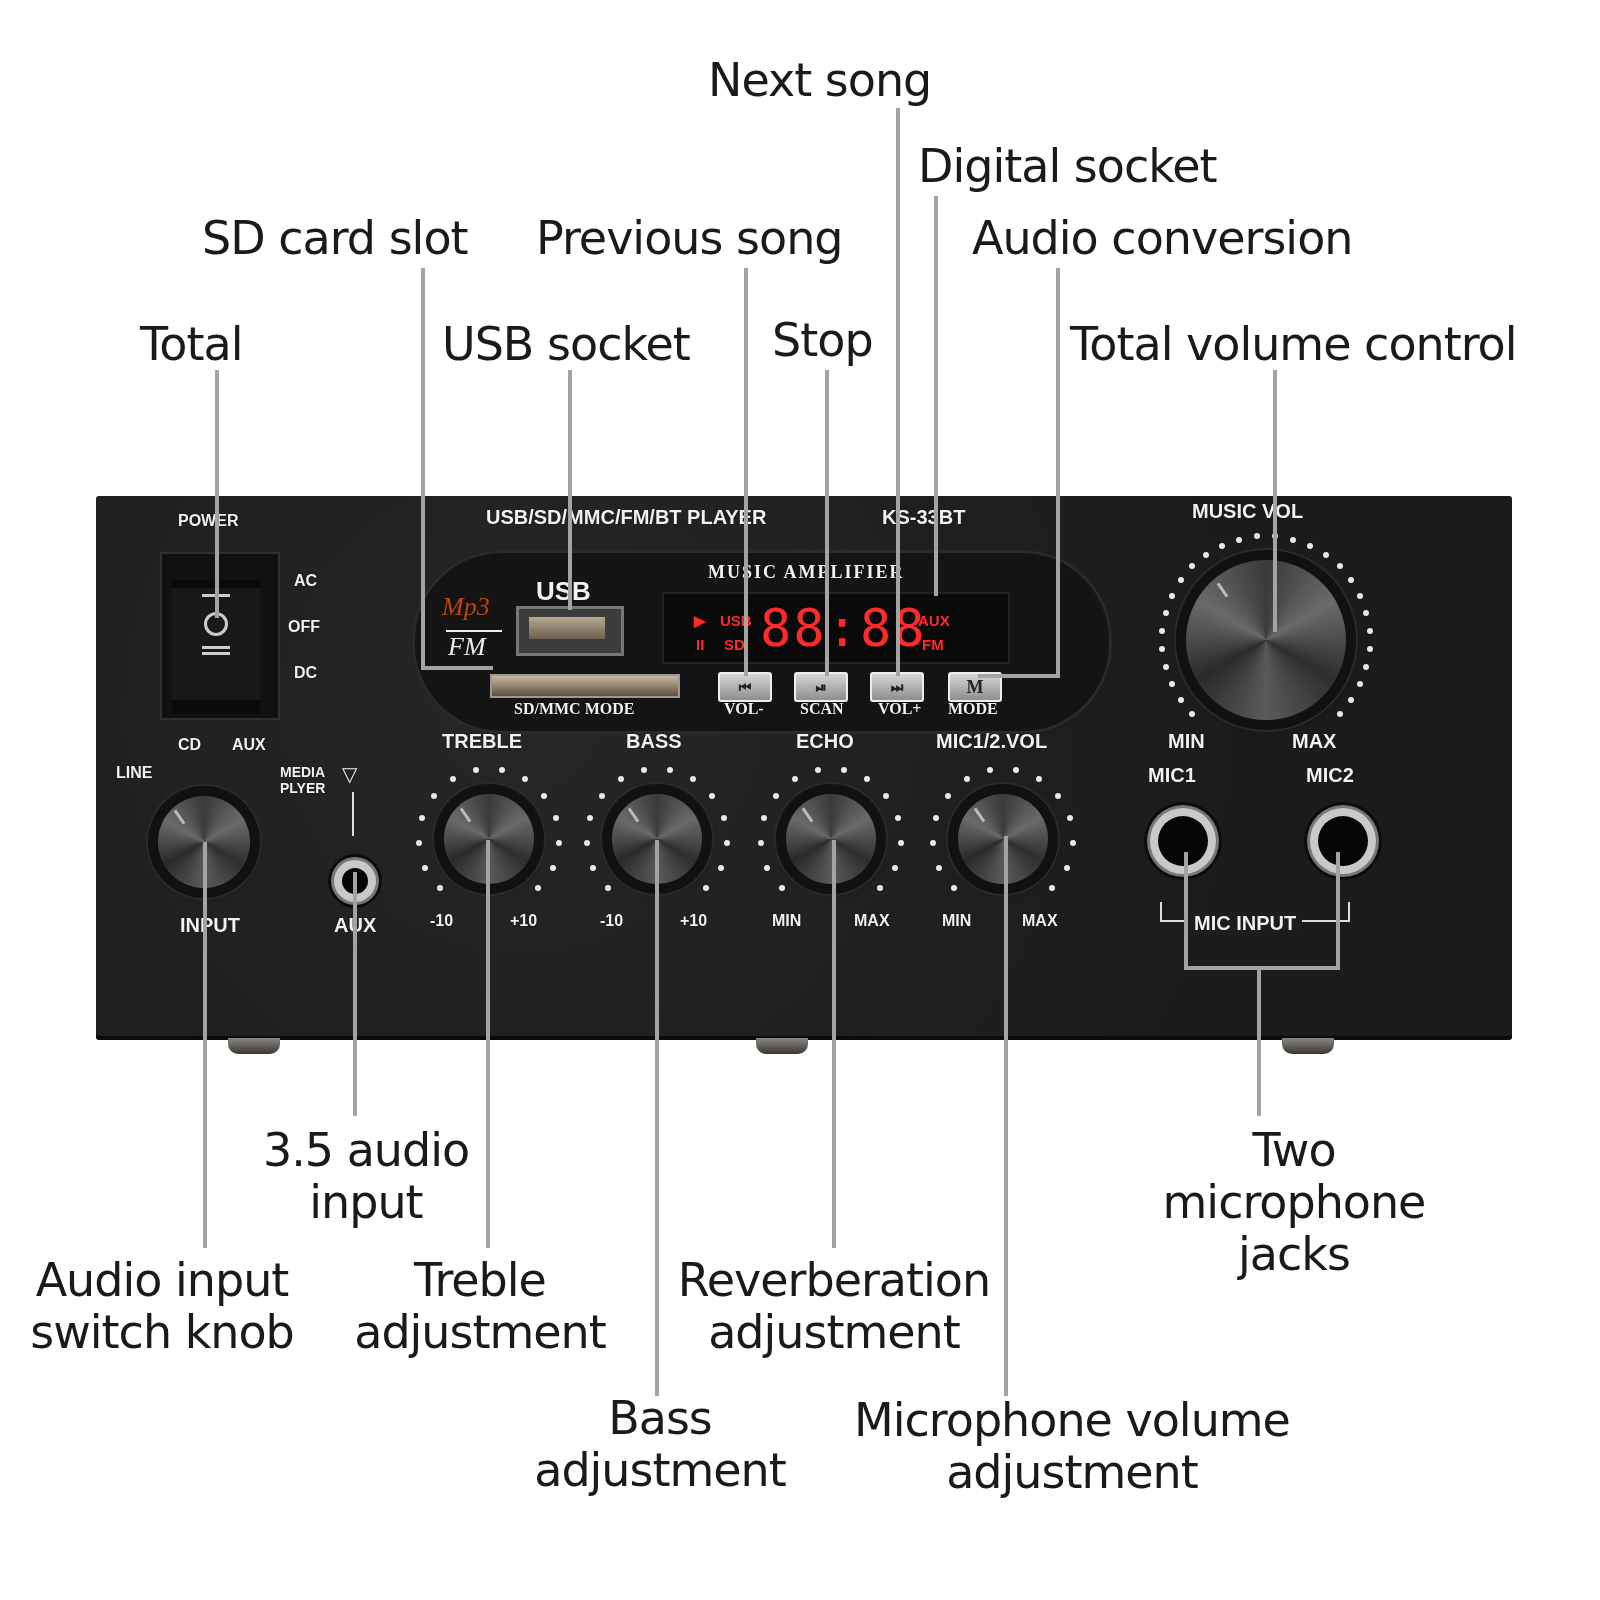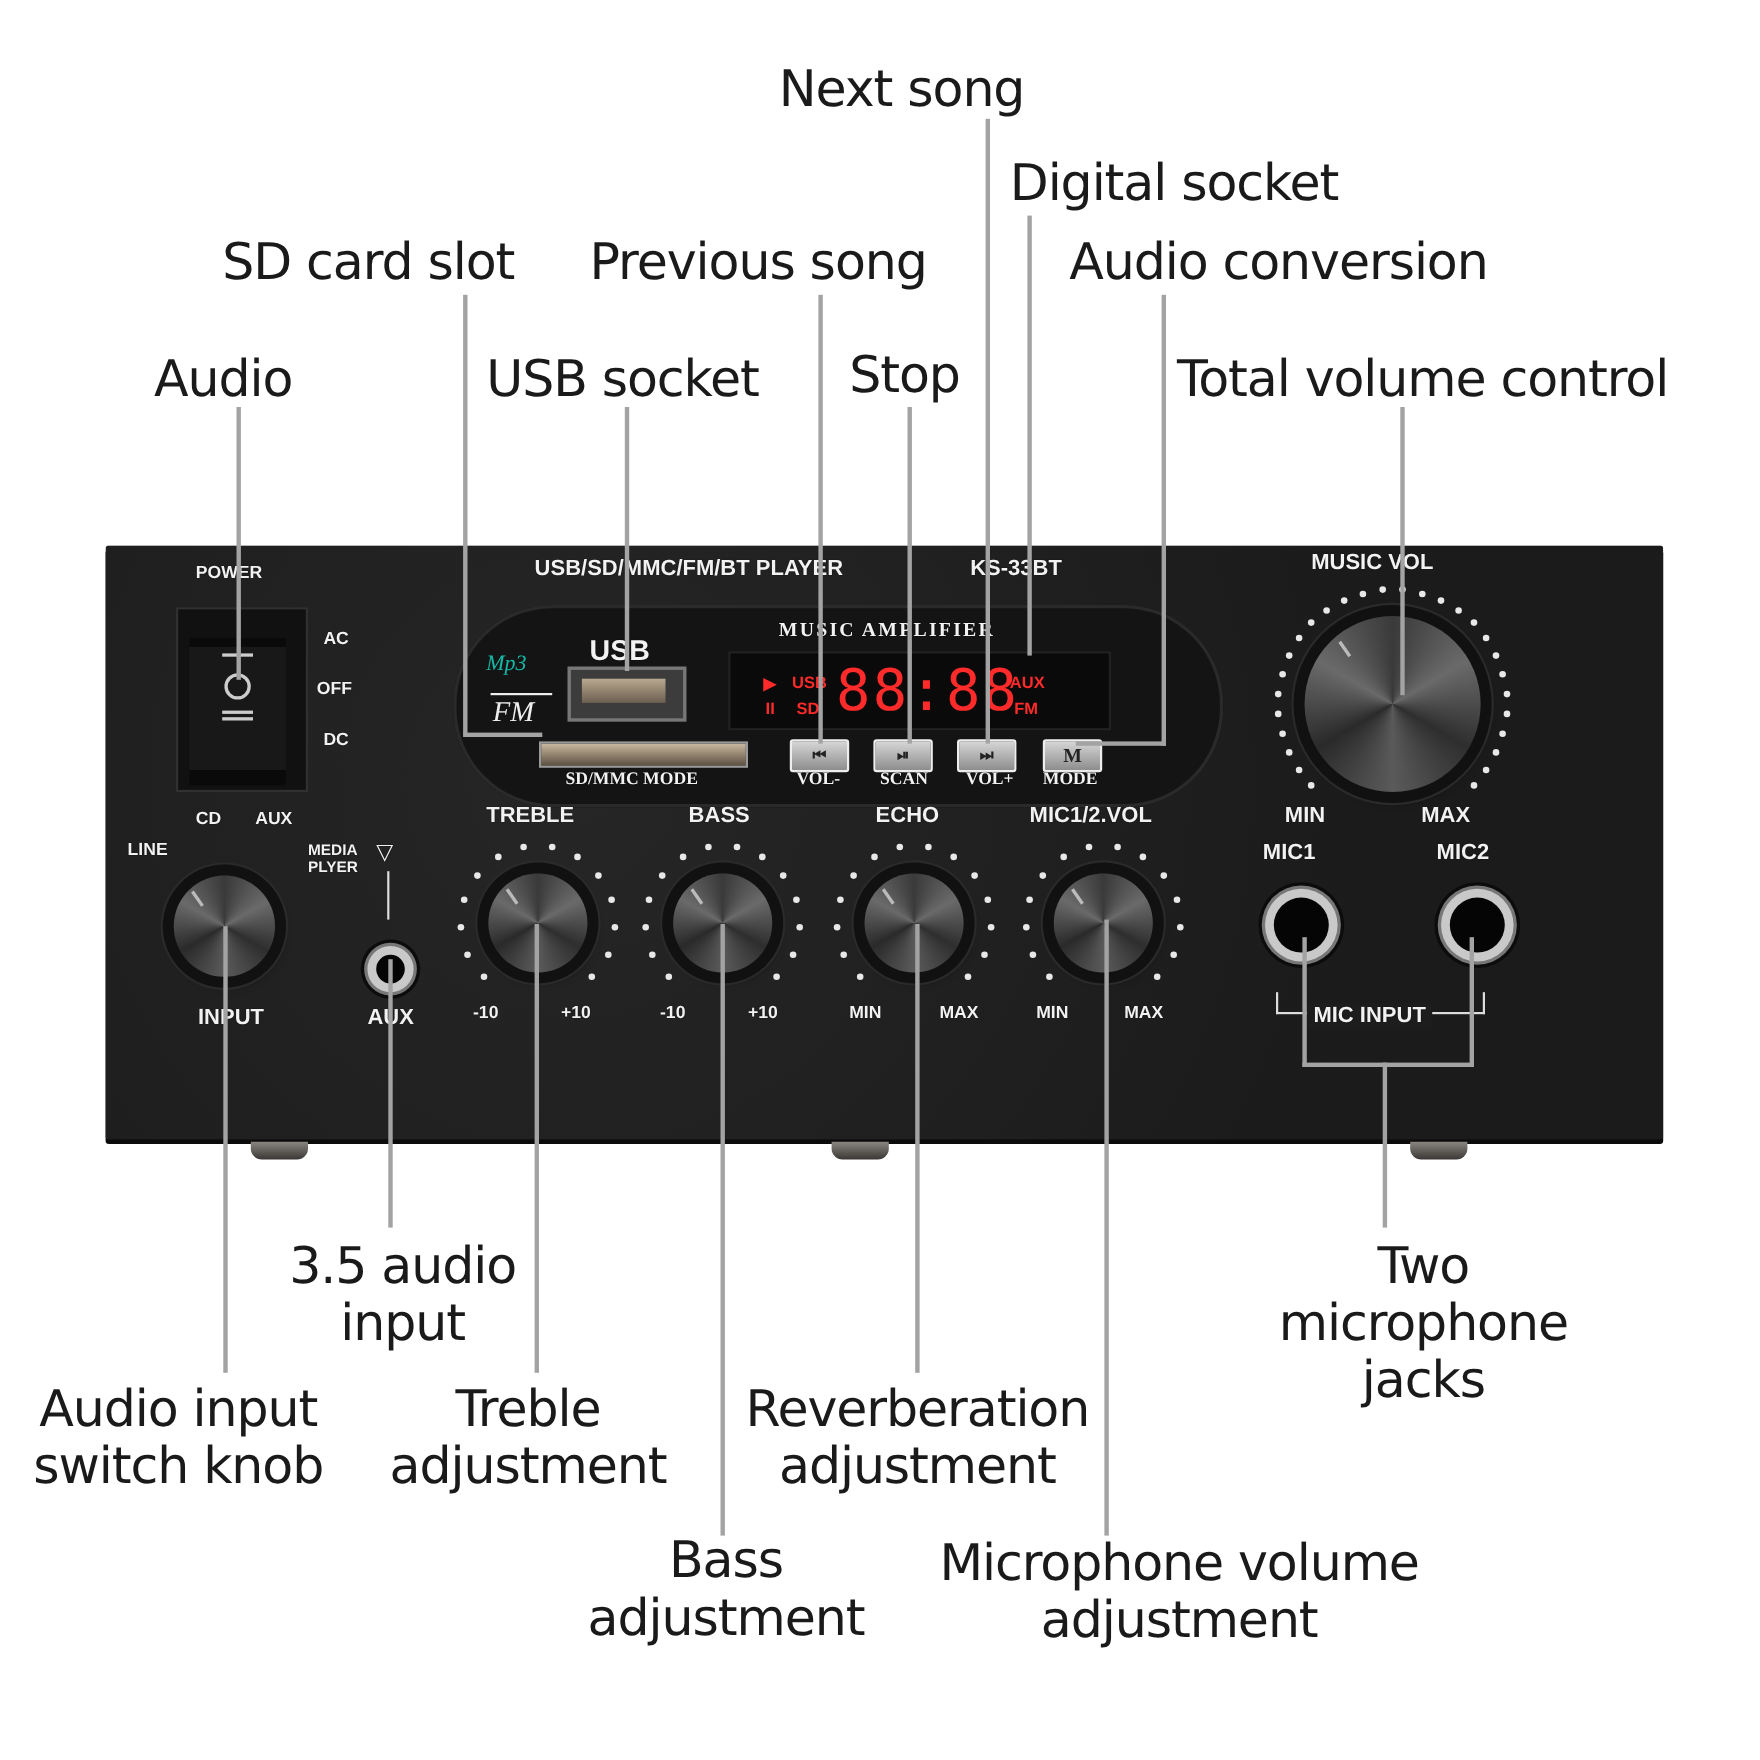--- a/index.html
+++ b/index.html
@@ -32,21 +32,21 @@
   .rocker { position:absolute; left:76px; top:84px; width:88px; height:112px; background:#181818; border-top:8px solid #0a0a0a; border-bottom:14px solid #0a0a0a; }
 </style>
 </head>
 <body>
 
 <div class="callout" style="left:708px;top:54px;">Next song</div>
 <div class="callout" style="left:918px;top:140px;">Digital socket</div>
 <div class="callout" style="left:202px;top:212px;">SD card slot</div>
 <div class="callout" style="left:536px;top:212px;">Previous song</div>
 <div class="callout" style="left:972px;top:212px;">Audio conversion</div>
-<div class="callout" style="left:140px;top:318px;">Audio</div>
+<div class="callout" style="left:140px;top:318px;">Total</div>
 <div class="callout" style="left:442px;top:318px;">USB socket</div>
 <div class="callout" style="left:772px;top:314px;">Stop</div>
 <div class="callout" style="left:1070px;top:318px;">Total volume control</div>
 
 <div class="callout center" style="left:366px;top:1124px;">3.5 audio
 input</div>
 <div class="callout center" style="left:1294px;top:1124px;">Two microphone
 jacks</div>
 <div class="callout center" style="left:162px;top:1254px;">Audio input
 switch knob</div>
@@ -70,21 +70,21 @@
   </div>
   <div class="pl sm" style="left:198px;top:76px;">AC</div>
   <div class="pl sm" style="left:192px;top:122px;">OFF</div>
   <div class="pl sm" style="left:198px;top:168px;">DC</div>
 
   <div class="pl" style="left:390px;top:10px;">USB/SD/MMC/FM/BT PLAYER</div>
   <div class="pl" style="left:786px;top:10px;">KS-33BT</div>
 
   <div id="mp3panel">
     <div class="pl serif" style="left:296px;top:12px;font-size:18px;">MUSIC AMPLIFIER</div>
-    <div style="position:absolute;left:30px;top:42px;color:#14b8a6;font-family:'Liberation Serif',serif;font-style:italic;font-size:20px;">Mp3</div>
+    <div style="position:absolute;left:30px;top:42px;color:#c2410c;font-family:'Liberation Serif',serif;font-style:italic;font-size:26px;">Mp3</div>
     <div style="position:absolute;left:34px;top:80px;width:56px;height:2px;background:#eee;"></div>
     <div style="position:absolute;left:36px;top:82px;color:#eee;font-family:'Liberation Serif',serif;font-style:italic;font-size:26px;">FM</div>
     <div class="pl" style="left:124px;top:26px;font-size:26px;">USB</div>
     <div class="usb" style="left:104px;top:56px;">
         <div class="usb-in"></div>
       </div>
     <div class="sdslot" style="left:78px;top:124px;"></div>
     <div class="pl serif sm" style="left:102px;top:150px;letter-spacing:0;">SD/MMC MODE</div>
 
     <div id="lcd" style="left:250px;top:42px;">

